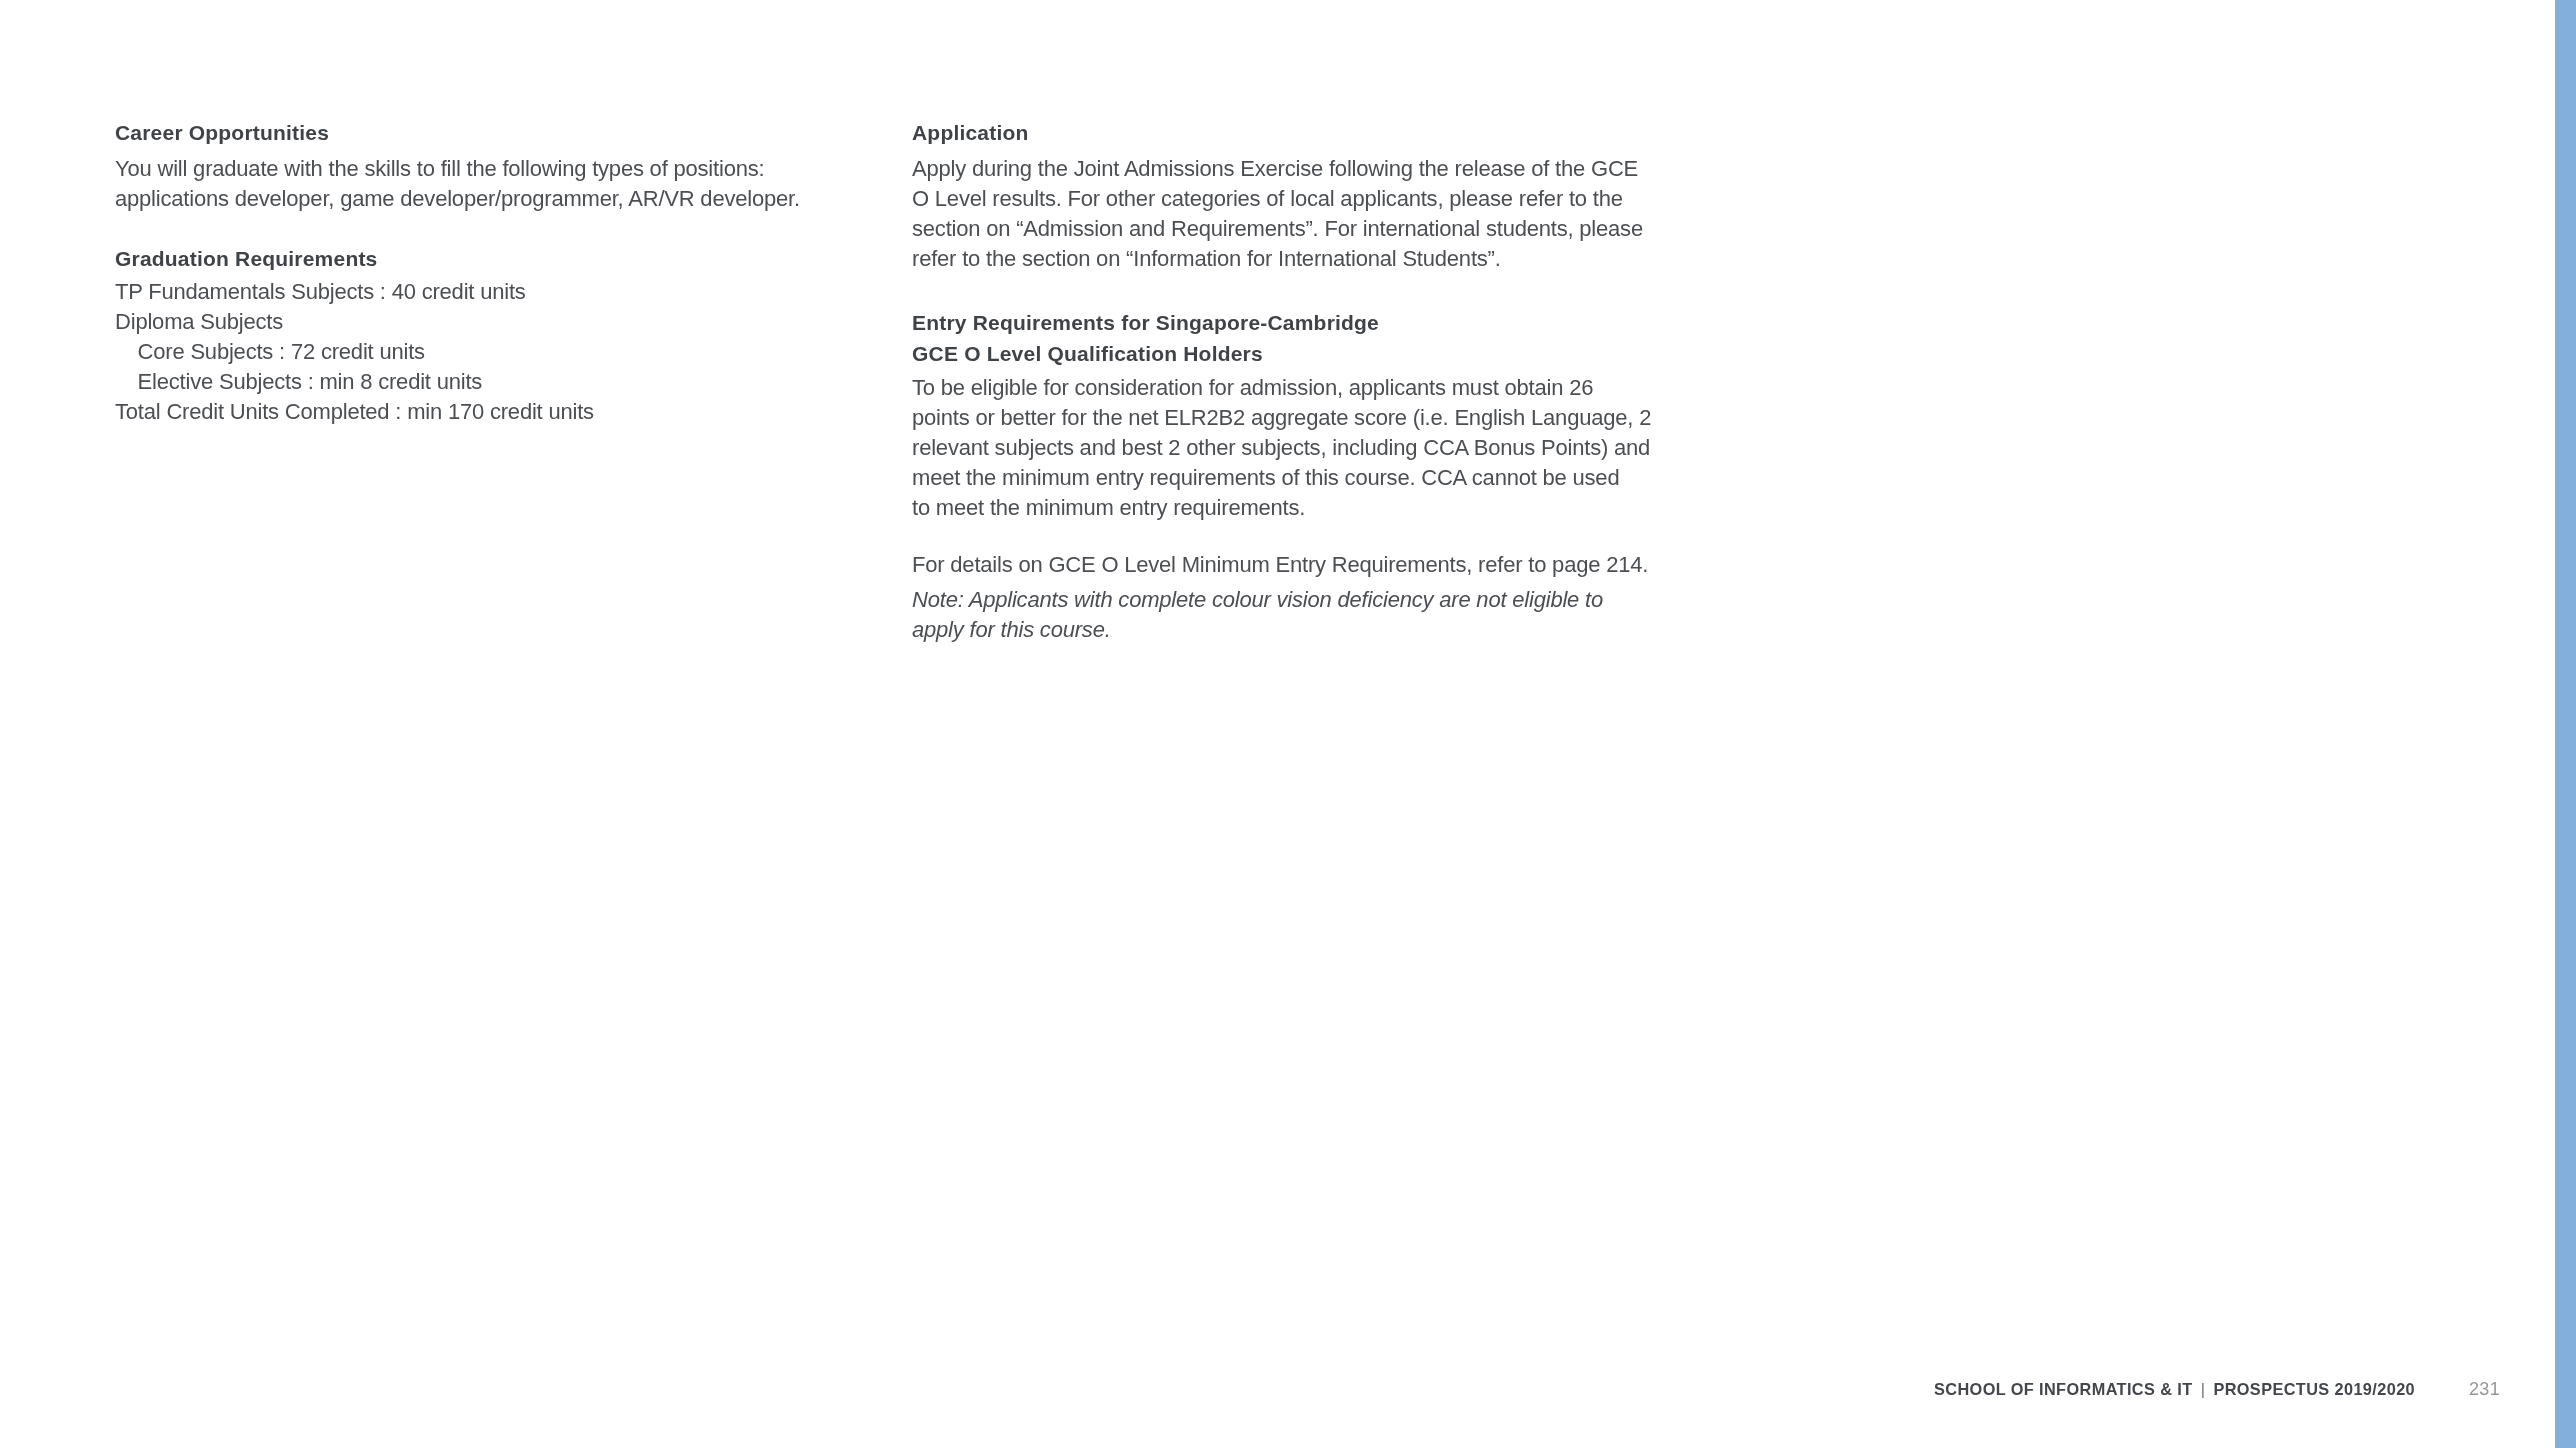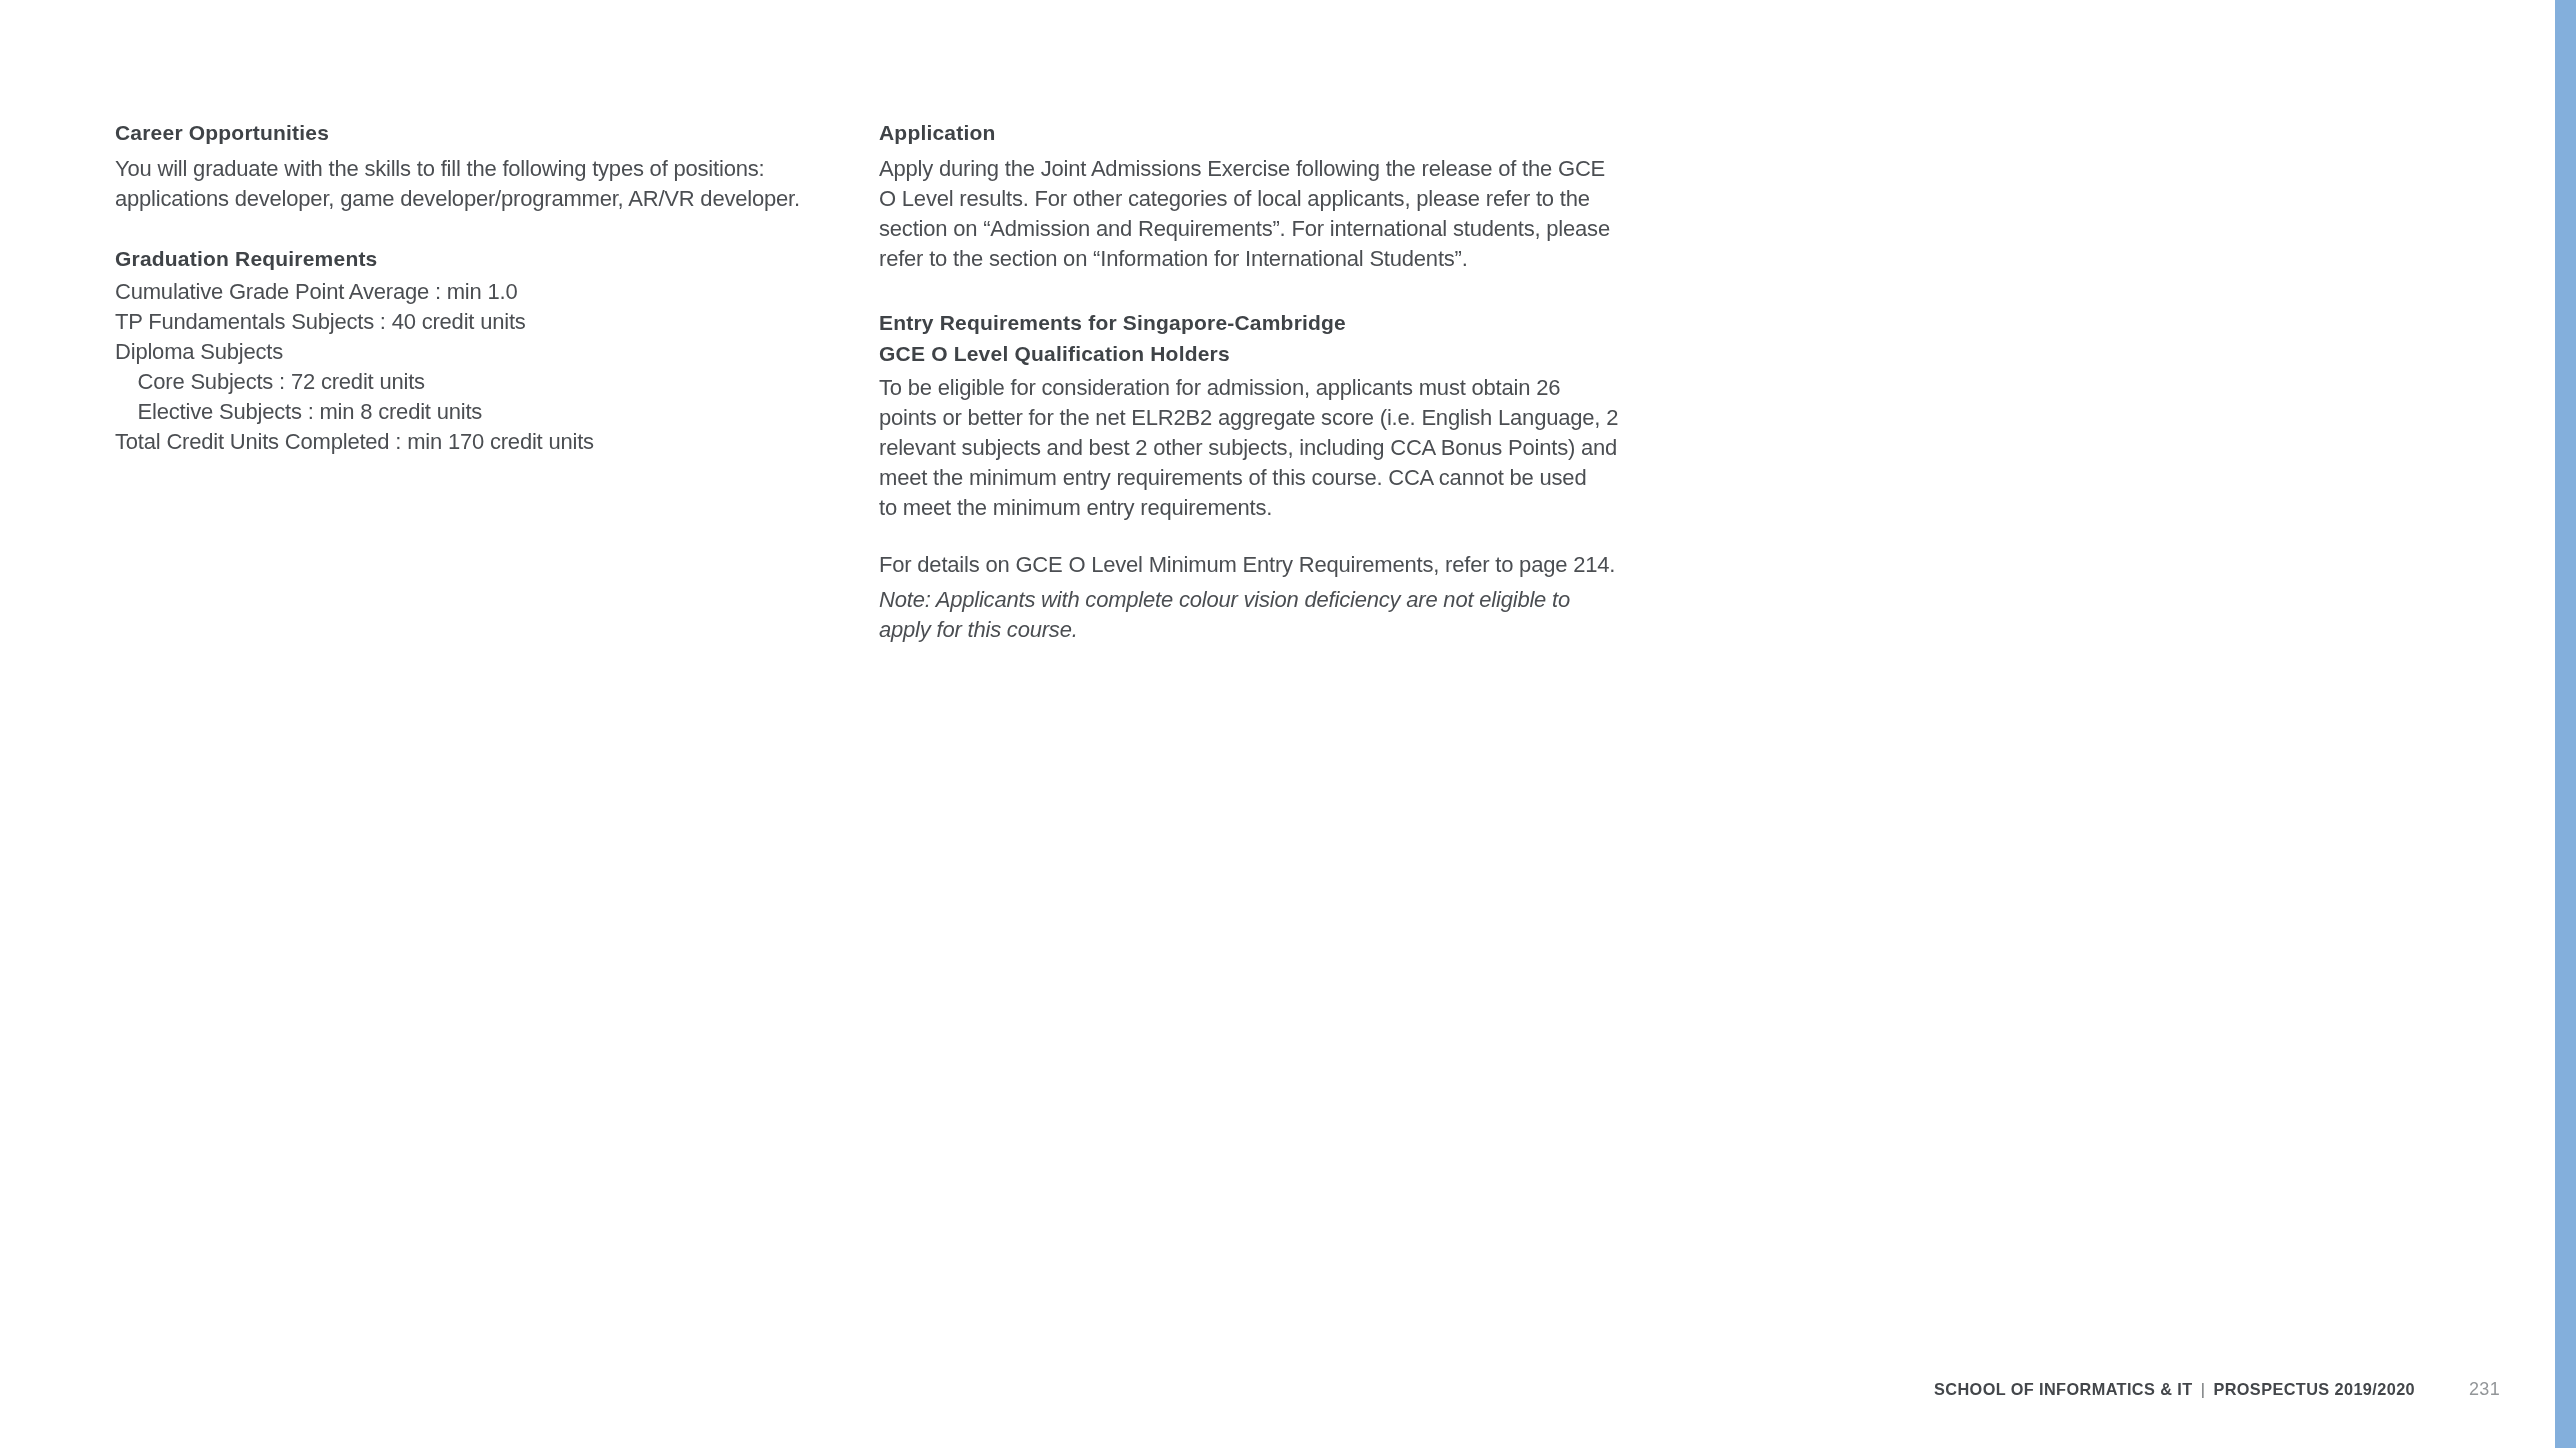--- a/index.html
+++ b/index.html
@@ -13,21 +13,21 @@
   html,body{margin:0;padding:0;}
   body{
     width:2576px;height:1448px;
     background:#ffffff;
     font-family:"Liberation Sans","DejaVu Sans",sans-serif;
     position:relative;overflow:hidden;
   }
   .page{position:absolute;inset:0;}
   .column{position:absolute;top:116px;}
   .col-left{left:115px;width:797px;}
-  .col-right{left:879px;width:996px;}
+  .col-right{left:912px;width:996px;}
   .heading{
     font-size:21px;font-weight:600;line-height:33px;
     letter-spacing:0.2px;color:var(--heading_text);
     margin:0;white-space:pre;
   }
   .heading.multiline{line-height:31px;}
   .body-text{
     font-size:22px;line-height:30px;letter-spacing:-0.2px;
     color:var(--body_text);margin:4.5px 0 0 0;white-space:pre;
   }
@@ -73,21 +73,20 @@
   <div class="column col-left">
     <section>
       <h2 class="heading">Career Opportunities</h2>
       <p class="body-text">You will graduate with the skills to fill the following types of positions:
 applications developer, game developer/programmer, AR/VR developer.</p>
     </section>
 
     <section class="section-gap">
       <h2 class="heading">Graduation Requirements</h2>
       <div class="req-list">
-        <div class="req-line">Cumulative Grade Point Average : min 1.0</div>
         <div class="req-line">TP Fundamentals Subjects : 40 credit units</div>
         <div class="req-line">Diploma Subjects</div>
         <div class="req-line indent">Core Subjects : 72 credit units</div>
         <div class="req-line indent">Elective Subjects : min 8 credit units</div>
         <div class="req-line">Total Credit Units Completed : min 170 credit units</div>
       </div>
     </section>
   </div>
 
   <div class="column col-right">

